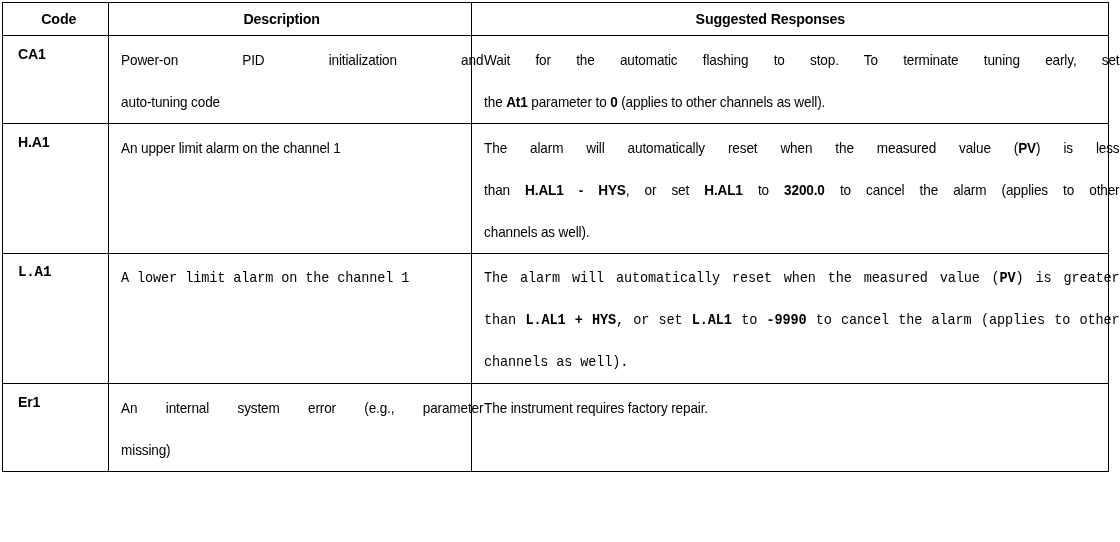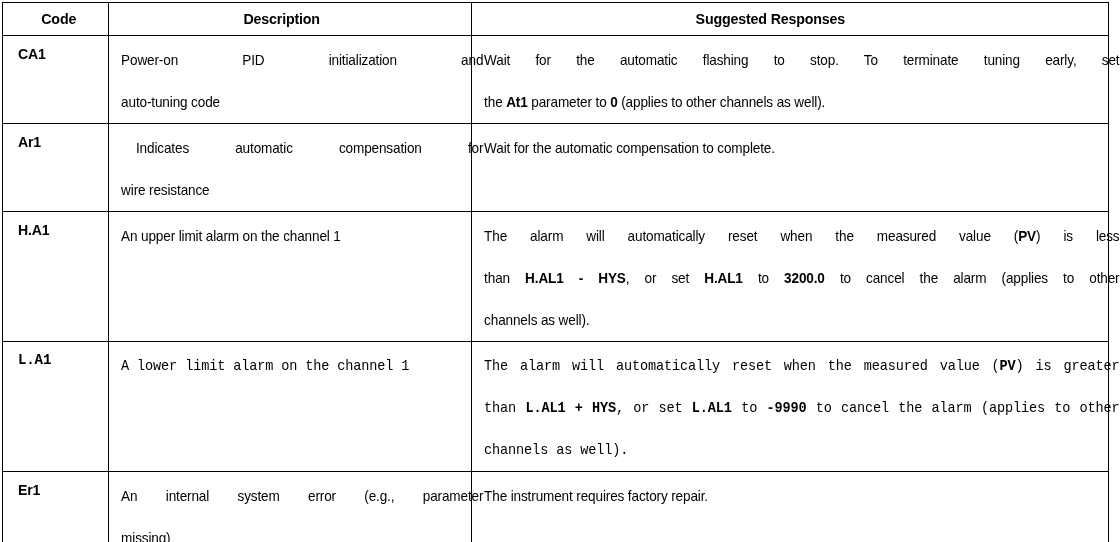--- a/index.html
+++ b/index.html
@@ -152,36 +152,20 @@
           </div>
         </td>
         <td class="cell resp-cell">
           <div class="cell-inner">
             <span class="just-line">Wait for the automatic flashing to stop. To terminate tuning early, set</span>
             <span class="last-line"><span>the </span><b>At1</b><span> parameter to </span><b>0</b><span> (applies to other channels as well).</span></span>
           </div>
         </td>
       </tr>
 
-      <tr class="r2">
-        <td class="cell code-cell">
-          <div class="cell-inner">Ar1</div>
-        </td>
-        <td class="cell desc-cell">
-          <div class="cell-inner">
-            <span class="just-line"><span class="indent-sp"></span><span>Indicates automatic compensation for</span></span>
-            <span class="last-line">wire resistance</span>
-          </div>
-        </td>
-        <td class="cell resp-cell nojust">
-          <div class="cell-inner">
-            <span class="last-line">Wait for the automatic compensation to complete.</span>
-          </div>
-        </td>
-      </tr>
 
       <tr class="r3">
         <td class="cell code-cell">
           <div class="cell-inner">H.A1</div>
         </td>
         <td class="cell desc-cell nojust">
           <div class="cell-inner">
             <span class="last-line">An upper limit alarm on the channel 1</span>
           </div>
         </td>

